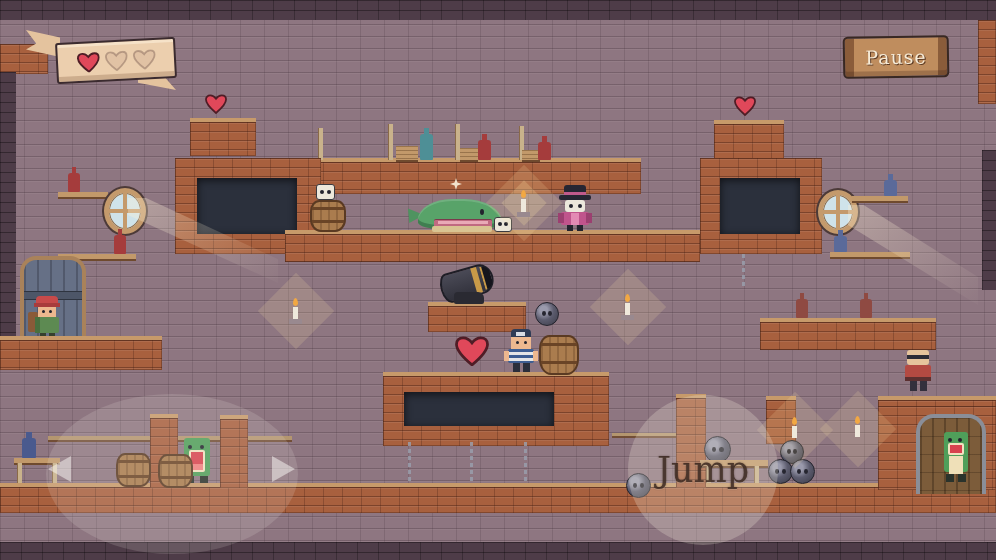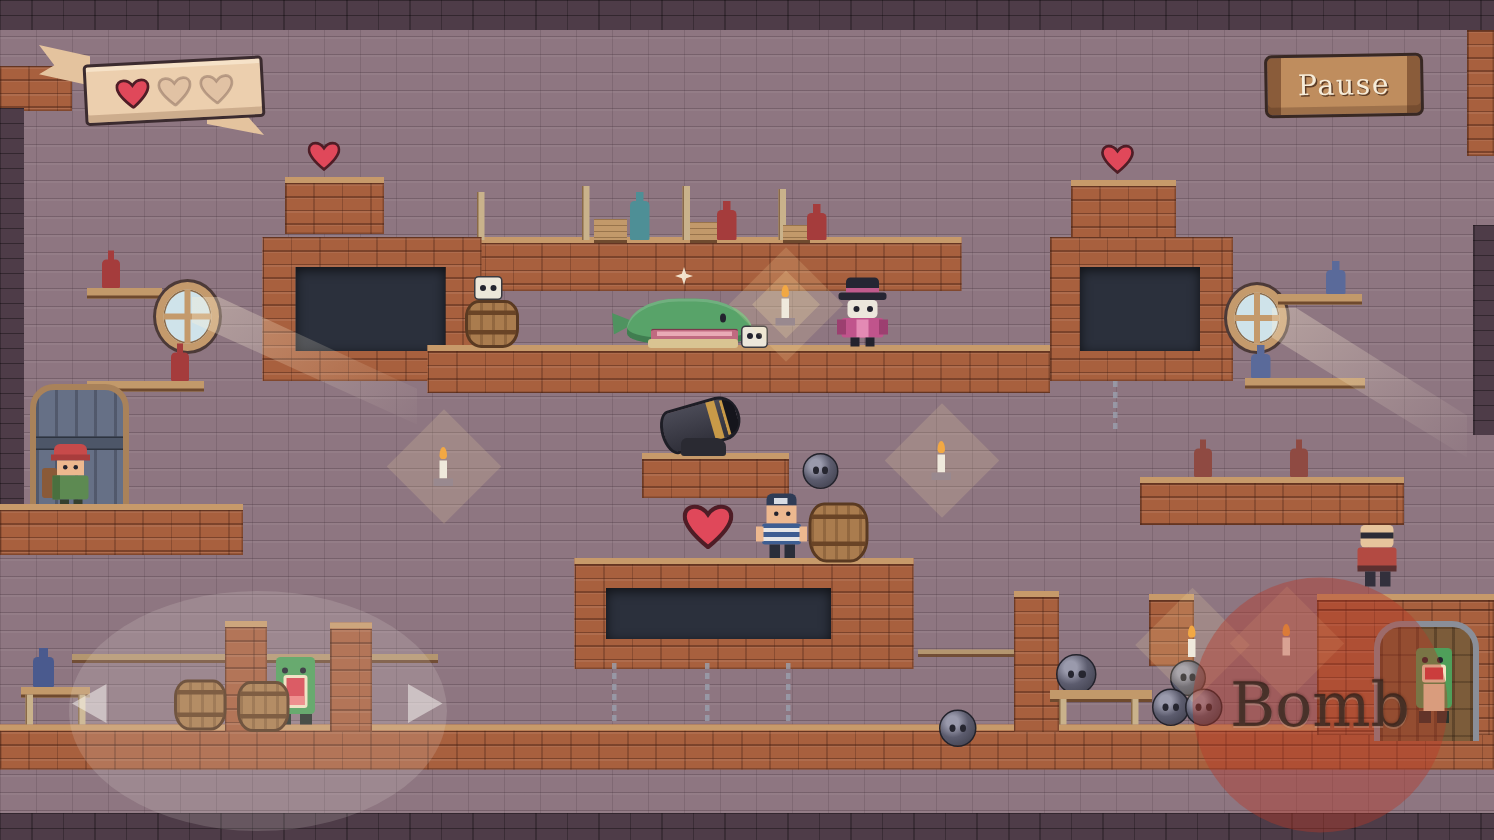--- a/index.html
+++ b/index.html
@@ -345,17 +345,17 @@
   </div>
 
   <div class="abs hud psign" style="left:843px;top:36px;width:102px;height:38px;">
     <span class="ptext">Pause</span>
   </div>
 
   <div class="abs hud" style="left:46px;top:394px;width:252px;height:160px;border-radius:50%;background:rgba(238,232,224,.16);"></div>
   <div class="abs hud tri-l" style="left:48px;top:456px;"></div>
   <div class="abs hud tri-r" style="left:272px;top:456px;"></div>
 
-  <div class="abs hud circlebtn" style="left:795px;top:385px;width:170px;height:170px;background:rgba(186,54,38,.40);">
-    <span class="btntext" style="font-size:41px;">Bomb</span>
+  <div class="abs hud circlebtn" style="left:628px;top:395px;width:150px;height:150px;background:rgba(238,230,218,.26);">
+    <span class="btntext" style="font-size:35px;">Jump</span>
   </div>
 
 </div>
 
 </body></html>

